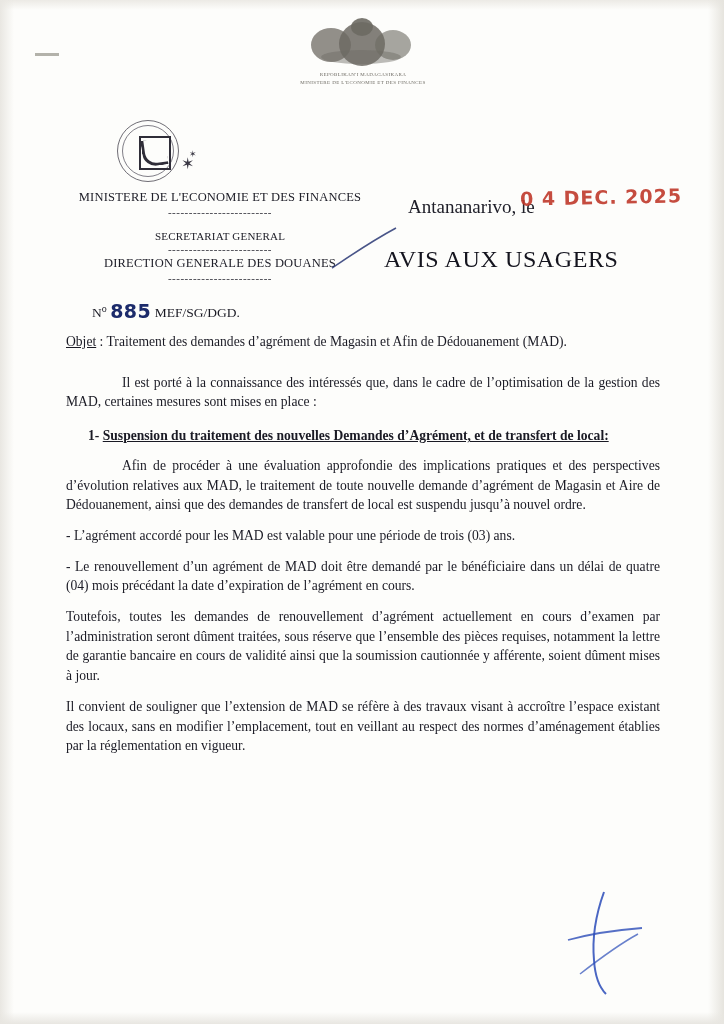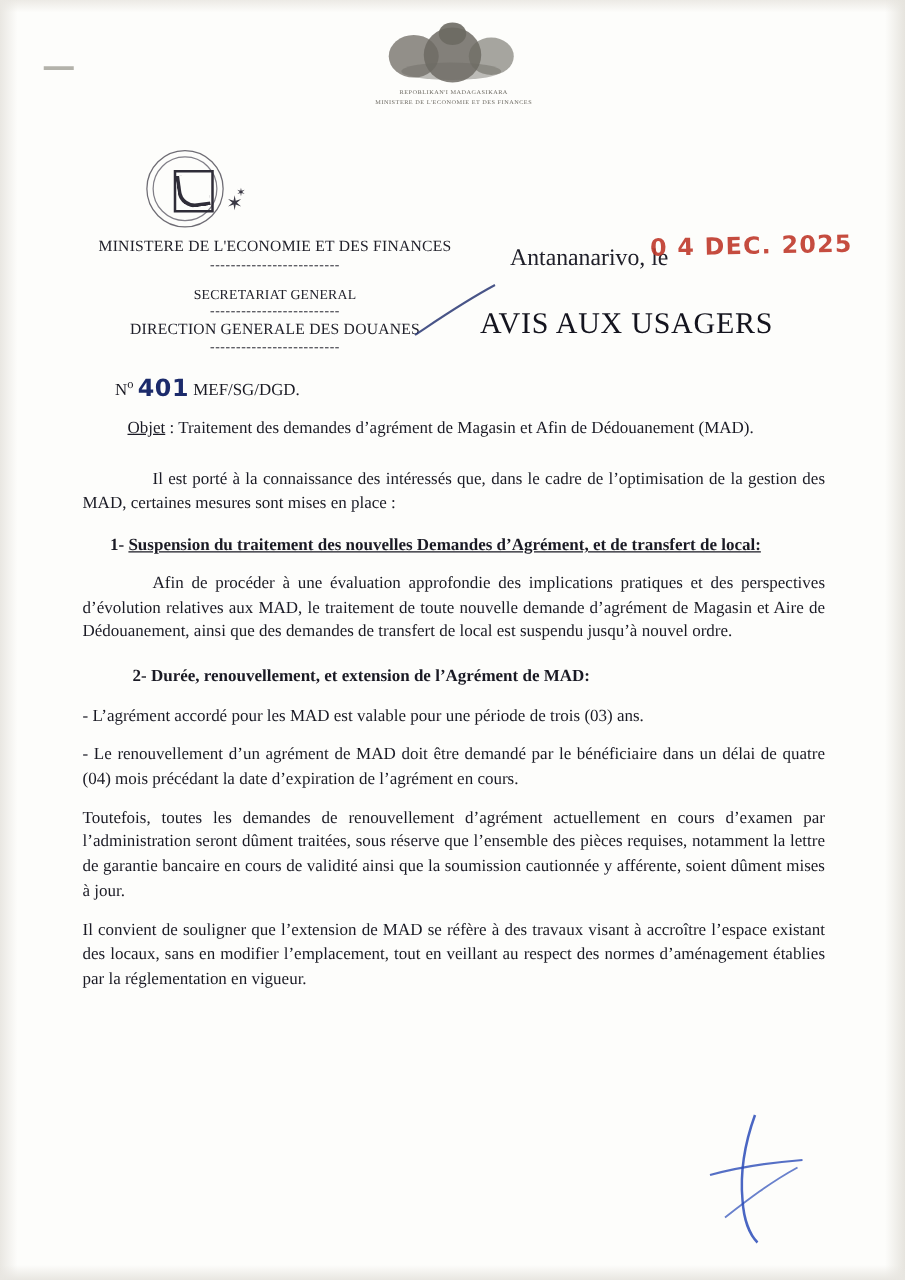--- a/index.html
+++ b/index.html
@@ -231,21 +231,21 @@
     left: 66px;
     top: 332px;
     width: 594px;
     font-size: 13.6px;
     line-height: 1.45;
     text-align: justify;
     color: #1a1a24;
   }
   .p { margin: 0 0 11px 0; }
   .p.tight { margin-bottom: 6px; }
-  .u { text-decoration: underline; margin-left: 36px; }
+  .u { text-decoration: underline; }
   .indent { text-indent: 56px; }
   .sec-head {
     margin: 14px 0 10px 0;
     padding-left: 22px;
     font-weight: bold;
     font-size: 13.6px;
   }
   .sec-head .num { font-weight: bold; }
   .sec-head .ttl { text-decoration: underline; }
   .sec-head-2 {
@@ -312,21 +312,21 @@
   <div class="date-stamp">0 4 DEC. 2025</div>
 
   <svg class="pen-stroke" viewBox="0 0 70 44">
     <path d="M2,42 C20,30 40,16 66,2" stroke="#1c2b6b" stroke-width="1.6" fill="none" opacity=".8"></path>
   </svg>
 
   <div class="doc-title">AVIS AUX USAGERS</div>
 
   <div class="refline">
     <span>N</span><span class="sup">o</span>
-    <span class="num-hand">401</span>
+    <span class="num-hand">885</span>
     <span>MEF/SG/DGD.</span>
   </div>
 
   <div class="body-text">
 
     <p class="p">
       <span class="u">Objet</span><span> : Traitement des demandes d’agrément de Magasin et Afin de Dédouanement (MAD).</span>
     </p>
 
 
@@ -334,24 +334,20 @@
 
     <p class="p indent">Il est porté à la connaissance des intéressés que, dans le cadre de l’optimisation de la gestion des MAD, certaines mesures sont mises en place :</p>
 
     <p class="sec-head">
       <span class="num">1-</span>
       <span class="ttl">Suspension du traitement des nouvelles Demandes d’Agrément, et de transfert de local:</span>
     </p>
 
     <p class="p indent">Afin de procéder à une évaluation approfondie des implications pratiques et des perspectives d’évolution relatives aux MAD, le traitement de toute nouvelle demande d’agrément de Magasin et Aire de Dédouanement, ainsi que des demandes de transfert de local est suspendu jusqu’à nouvel ordre.</p>
 
-    <p class="sec-head-2">
-      <span class="num">2-</span>
-      <span class="ttl">Durée, renouvellement, et extension de l’Agrément de MAD:</span>
-    </p>
 
     <p class="p">- L’agrément accordé pour les MAD est valable pour une période de trois (03) ans.</p>
     <p class="p">- Le renouvellement d’un agrément de MAD doit être demandé par le bénéficiaire dans un délai de quatre (04) mois précédant la date d’expiration de l’agrément en cours.</p>
     <p class="p">Toutefois, toutes les demandes de renouvellement d’agrément actuellement en cours d’examen par l’administration seront dûment traitées, sous réserve que l’ensemble des pièces requises, notamment la lettre de garantie bancaire en cours de validité ainsi que la soumission cautionnée y afférente, soient dûment mises à jour.</p>
     <p class="p">Il convient de souligner que l’extension de MAD se réfère à des travaux visant à accroître l’espace existant des locaux, sans en modifier l’emplacement, tout en veillant au respect des normes d’aménagement établies par la réglementation en vigueur.</p>
 
   </div>
 
   <svg class="signature" viewBox="0 0 120 110">
     <path d="M58,4 C50,26 46,50 48,72 C49,88 54,100 60,106" stroke="#2a4bb8" stroke-width="2" fill="none" opacity=".85"></path>

